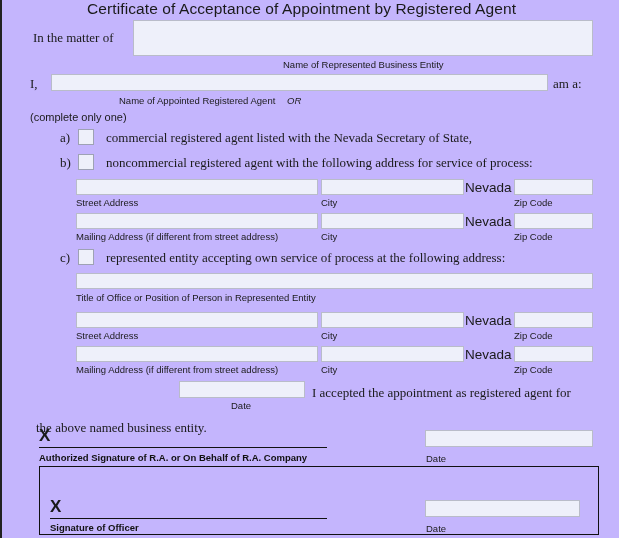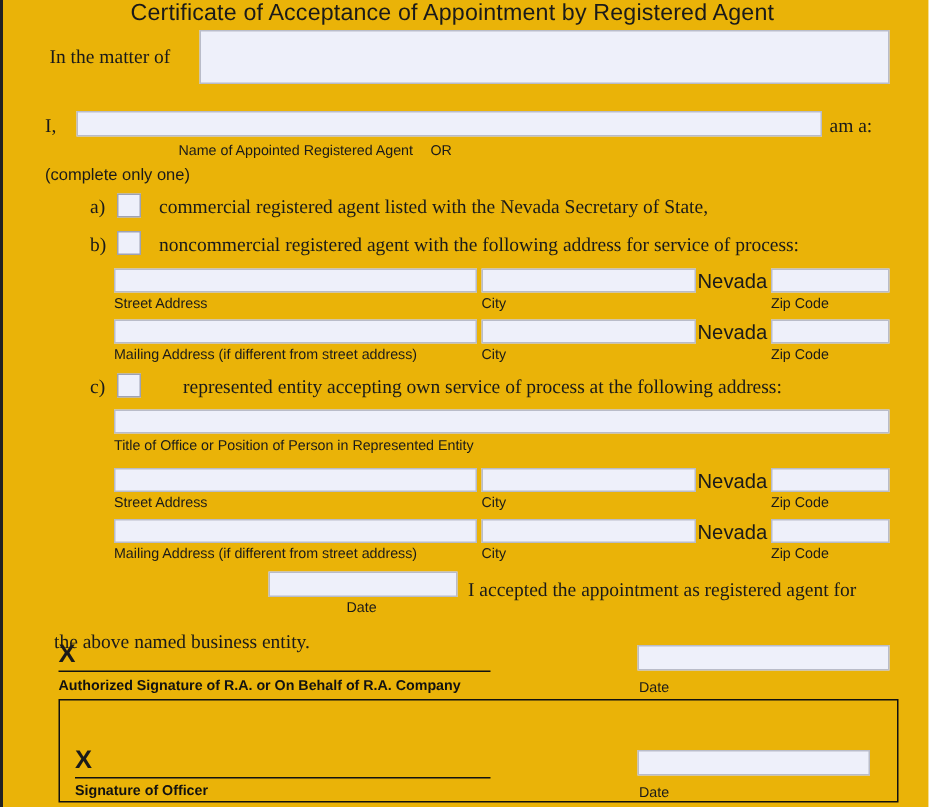--- a/index.html
+++ b/index.html
@@ -8,21 +8,21 @@
     background: #ffffff;
   }
   body {
     font-family: "Liberation Sans", sans-serif;
     color: #1a1a1a;
   }
   #page {
     position: relative;
     width: 619px;
     height: 538px;
-    background: #eab308;
+    background: #c4b5fd;
     overflow: hidden;
     border-left: 2px solid #222;
     box-sizing: border-box;
   }
   .abs { position: absolute; }
 
   
   .title {
     font-size: 15.5px;
     letter-spacing: .1px;
@@ -41,21 +41,21 @@
     font-size: 9.5px;
     color: #1a1a1a;
     white-space: nowrap;
   }
   .caption-b {
     font-size: 9.5px;
     font-weight: bold;
     color: #111;
     white-space: nowrap;
   }
-  .italic { }
+  .italic { font-style: italic; }
   .nevada {
     font-size: 13.5px;
     white-space: nowrap;
   }
 
   
   .field {
     background: #eef0fa;
     border: 1px solid #b9bcc9;
     box-sizing: border-box;
@@ -86,20 +86,21 @@
 </style>
 </head>
 <body>
 
 <div id="page">
 
   <div class="abs title" style="left:85px; top:0px;">Certificate of Acceptance of Appointment by Registered Agent</div>
 
   <div class="abs body-txt" style="left:31px; top:30px;">In the matter of</div>
   <div class="abs field" style="left:131px; top:20px; width:460px; height:36px;" title="Name of Represented Business Entity"></div>
+  <div class="abs caption" style="left:281px; top:59px;">Name of Represented Business Entity</div>
 
   <div class="abs body-txt" style="left:28px; top:76px;">I,</div>
   <div class="abs field" style="left:49px; top:74px; width:497px; height:17px;"></div>
   <div class="abs body-txt" style="left:551px; top:76px;">am a:</div>
 
   <div class="abs caption" style="left:117px; top:95px;">Name of Appointed Registered Agent</div>
   <div class="abs caption italic" style="left:285px; top:95px;">OR</div>
 
   <div class="abs body-sm" style="left:28px; top:111px;">(complete only one)</div>
 
@@ -122,21 +123,21 @@
   <div class="abs field" style="left:74px; top:213px; width:242px; height:16px;"></div>
   <div class="abs field" style="left:319px; top:213px; width:143px; height:16px;"></div>
   <div class="abs nevada" style="left:463px; top:214px;">Nevada</div>
   <div class="abs field" style="left:512px; top:213px; width:79px; height:16px;"></div>
   <div class="abs caption" style="left:74px; top:231px;">Mailing Address (if different from street address)</div>
   <div class="abs caption" style="left:319px; top:231px;">City</div>
   <div class="abs caption" style="left:512px; top:231px;">Zip Code</div>
 
   <div class="abs body-txt" style="left:58px; top:250px;">c)</div>
   <div class="abs checkbox" style="left:76px; top:249px;"></div>
-  <div class="abs body-txt" style="left:120px; top:250px;text-align:center;">represented entity accepting own service of process at the following address:</div>
+  <div class="abs body-txt" style="left:104px; top:250px;text-align:center;">represented entity accepting own service of process at the following address:</div>
 
   <div class="abs field" style="left:74px; top:273px; width:517px; height:16px;"></div>
   <div class="abs caption" style="left:74px; top:292px;">Title of Office or Position of Person in Represented Entity</div>
 
   <div class="abs field" style="left:74px; top:312px; width:242px; height:16px;"></div>
   <div class="abs field" style="left:319px; top:312px; width:143px; height:16px;"></div>
   <div class="abs nevada" style="left:463px; top:313px;">Nevada</div>
   <div class="abs field" style="left:512px; top:312px; width:79px; height:16px;"></div>
   <div class="abs caption" style="left:74px; top:330px;">Street Address</div>
   <div class="abs caption" style="left:319px; top:330px;">City</div>

